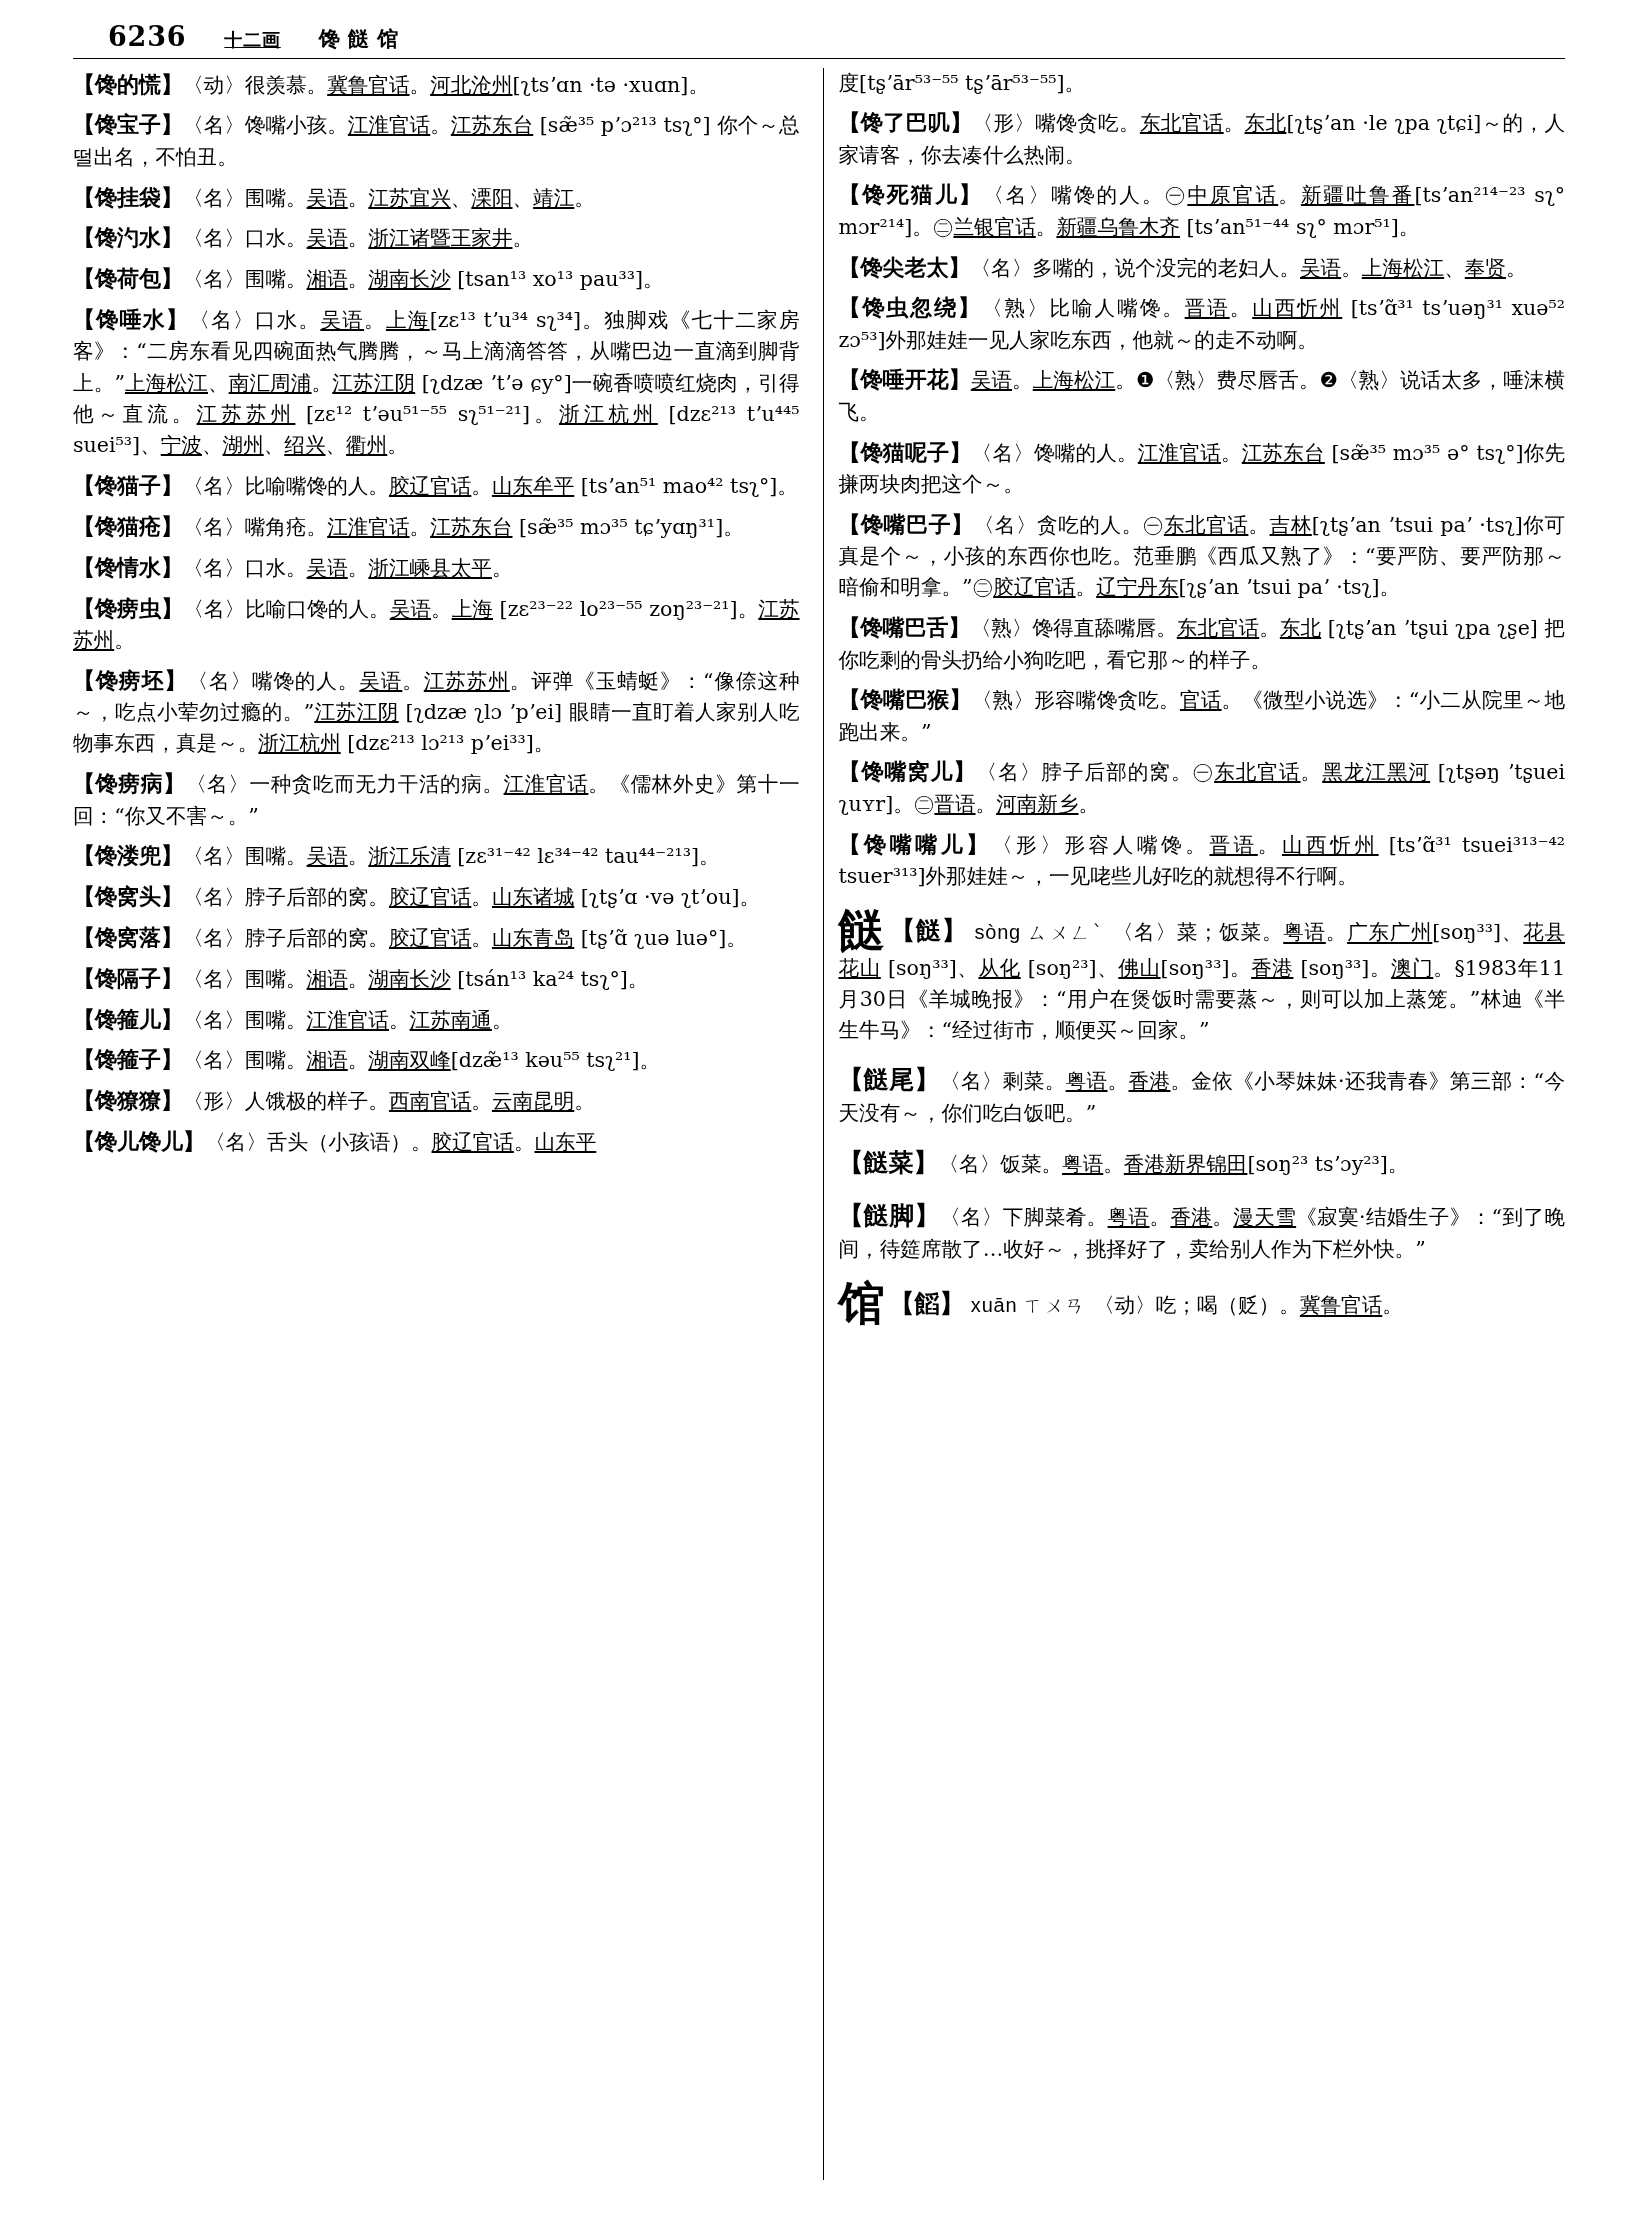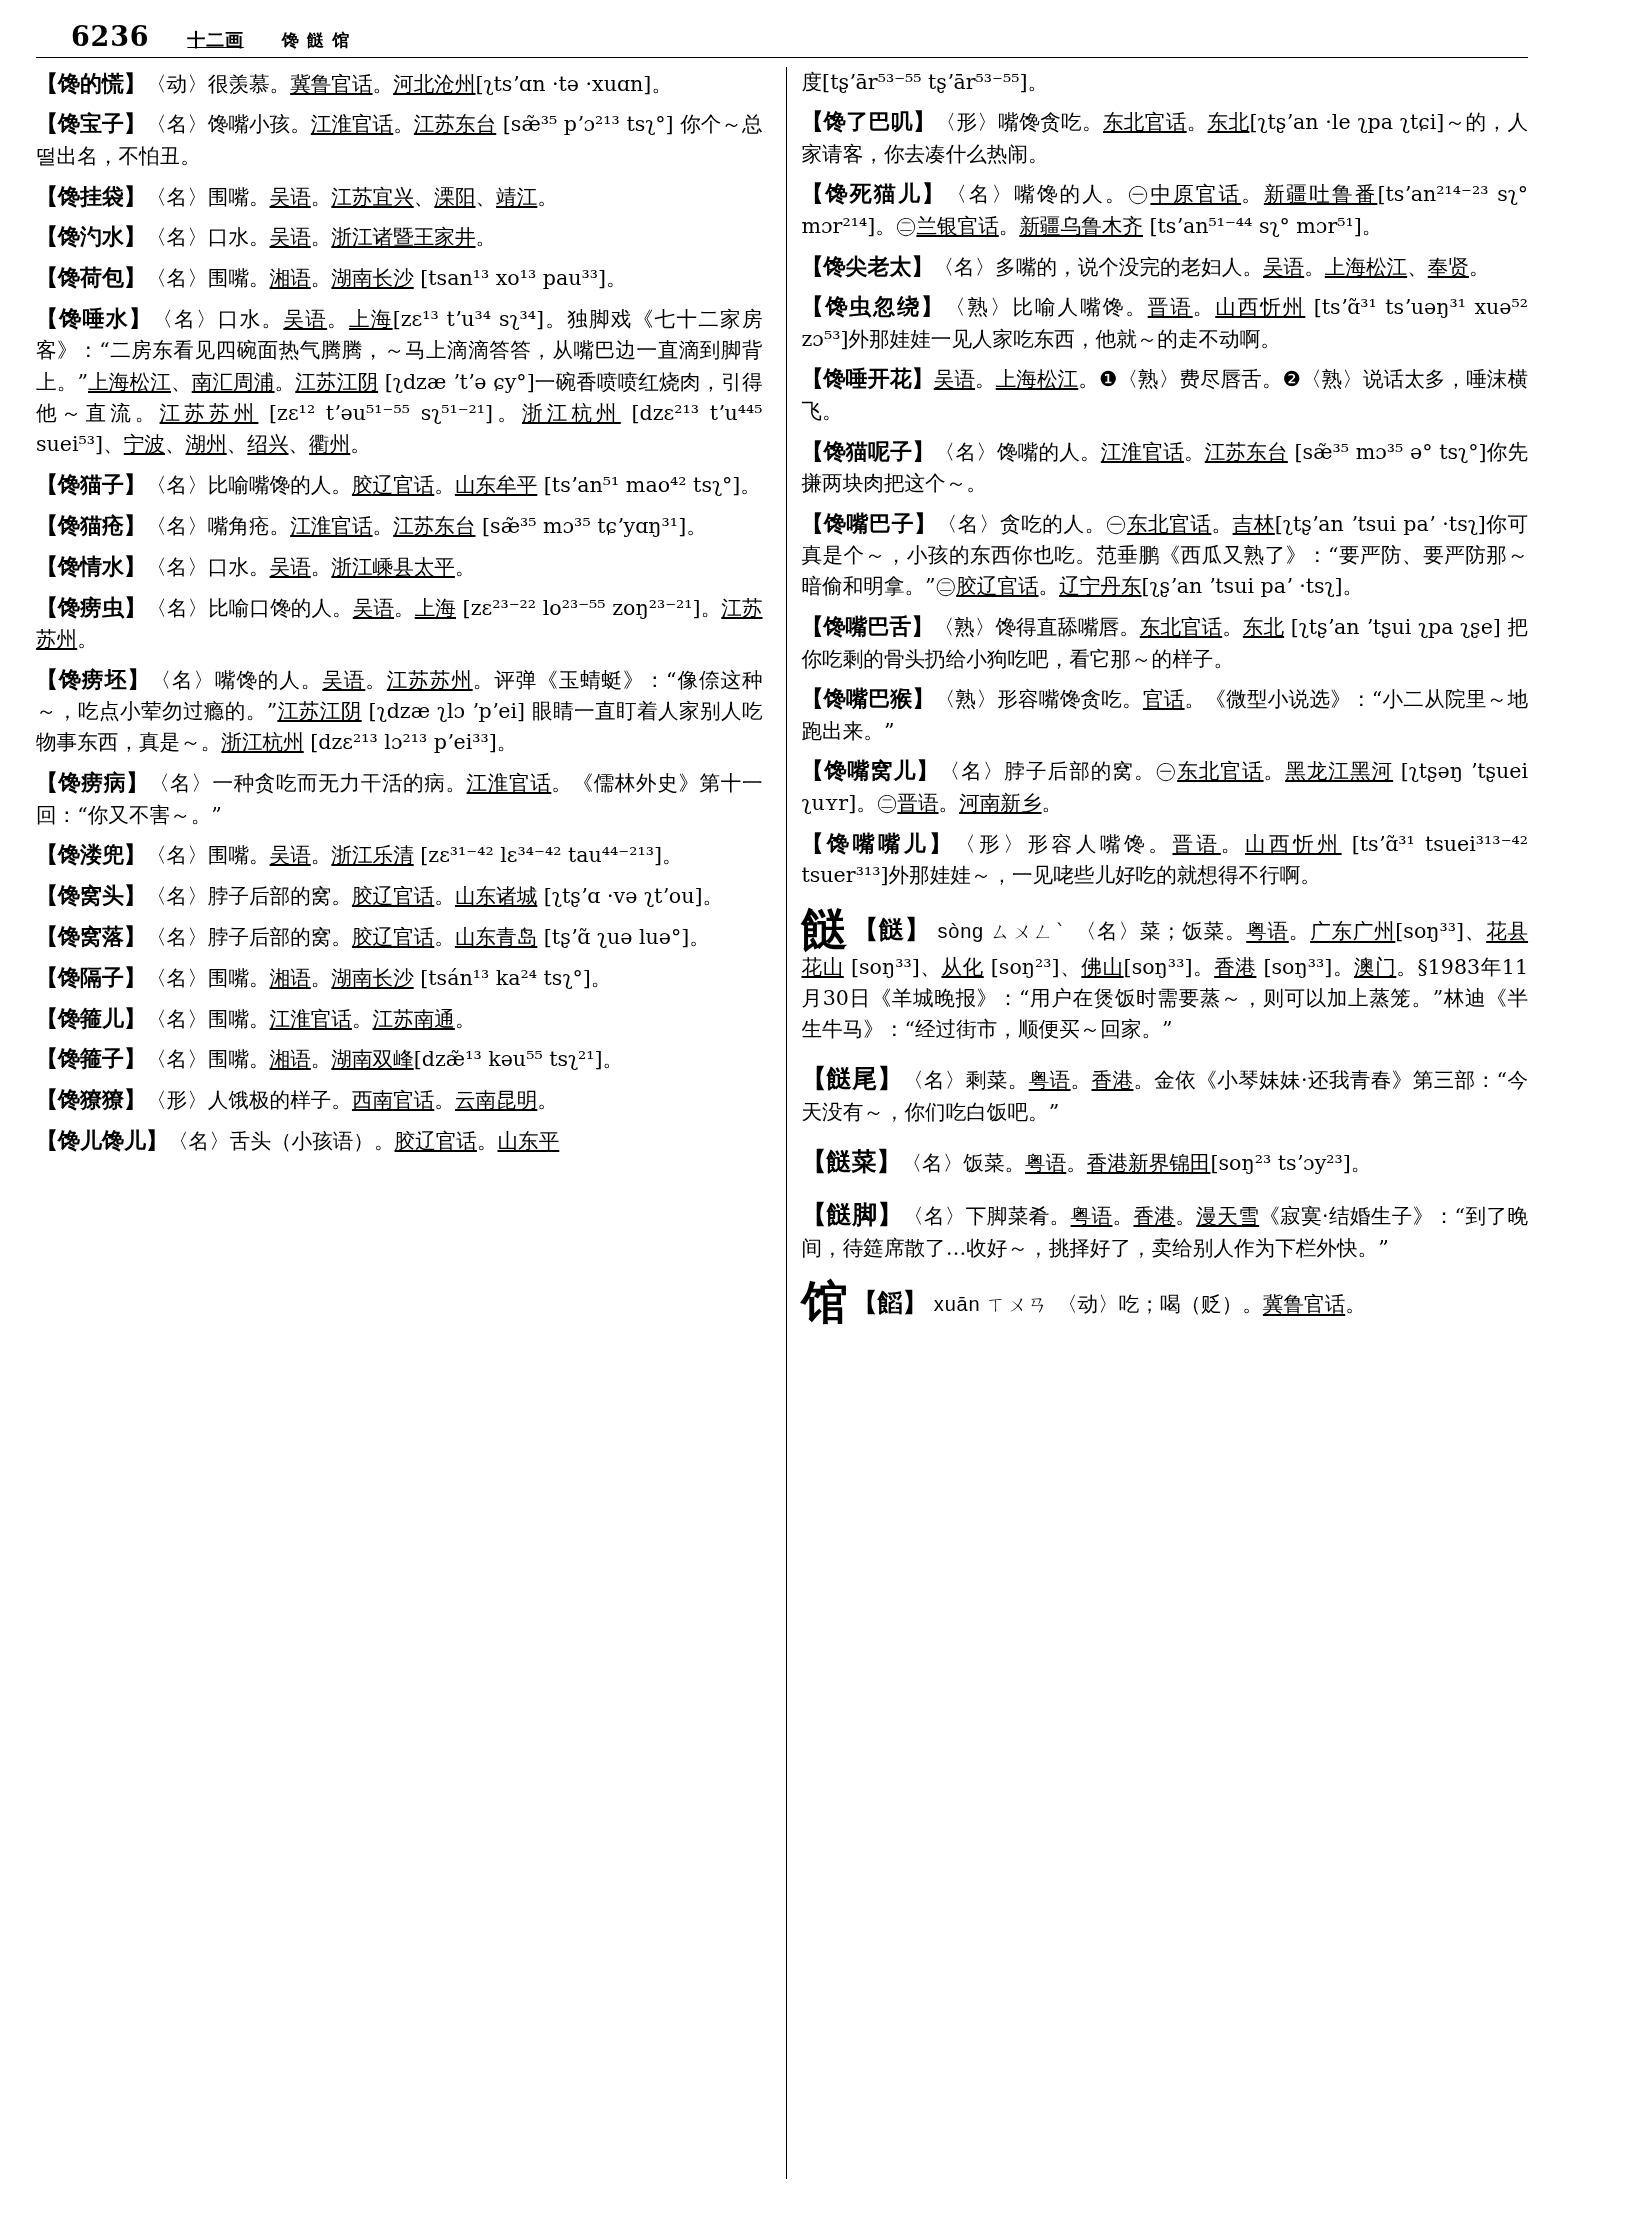--- a/index.html
+++ b/index.html
@@ -14,38 +14,39 @@
     color: #000000;
     position: relative;
     overflow: hidden;
   }
   .page {
     width: 1556px;
     height: 2227px;
     box-sizing: border-box;
     padding: 21.4px 28px 8.2px 36px;
     position: relative;
+    margin-left: 37px;
   }
   
   .header {
     display: flex;
     align-items: baseline;
     gap: 38px;
     font-weight: bold;
     font-size: 25.6px;
     letter-spacing: 0.8px;
     padding-left: 35px;
     margin-bottom: 5px;
   }
   .header .pageno {
     font-size: 27px;
     font-family: "DejaVu Serif", serif;
   }
   .header .strokes { font-size: 18px; text-decoration: underline; }
-  .header .chars { font-size: 17px; letter-spacing: 8.2px; }
+  .header .chars { font-size: 21px; letter-spacing: 8.2px; }
 
   .rule {
     border-top: 1.6px solid #000;
     margin: 3.3px 0 8.2px 0;
   }
 
   
   .body {
     display: flex;
     gap: 10px;

